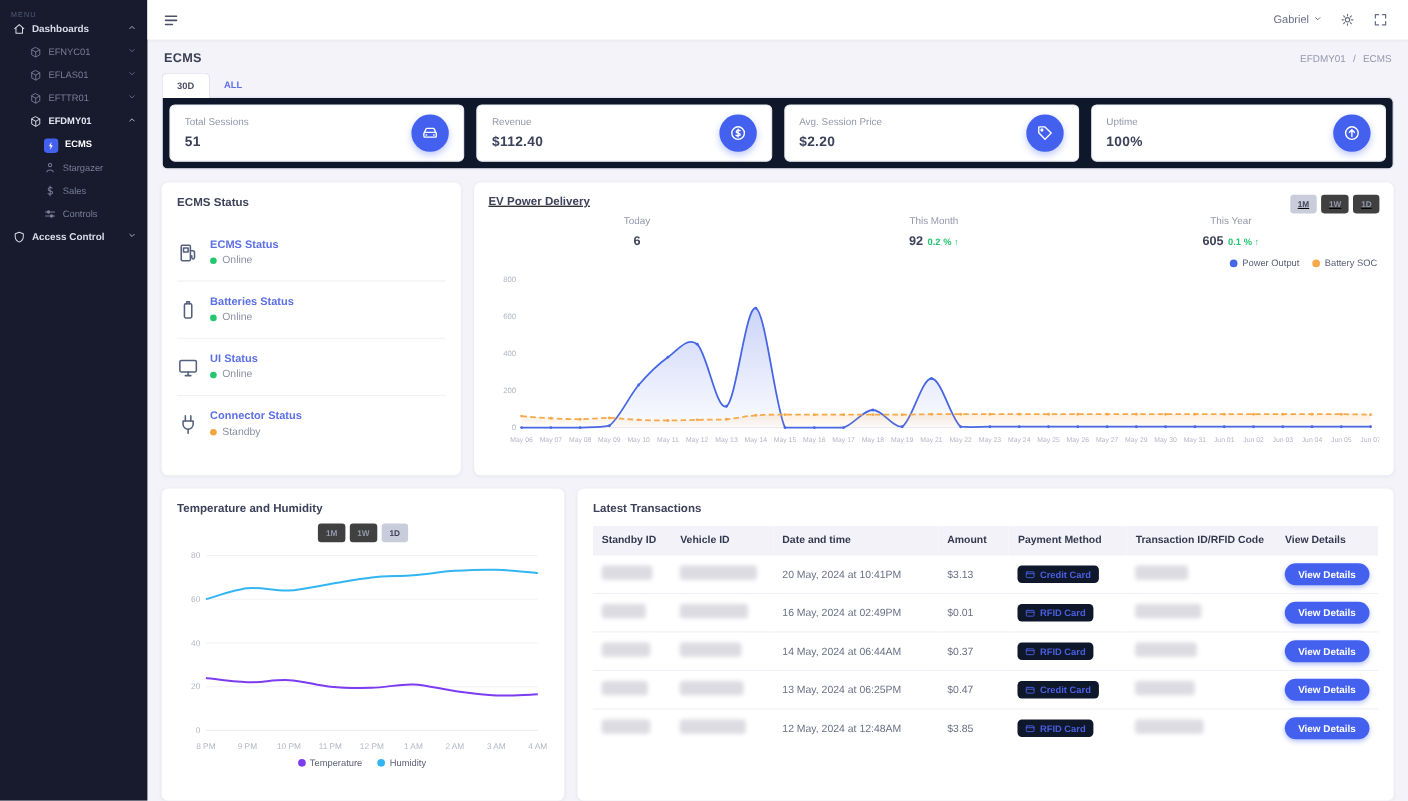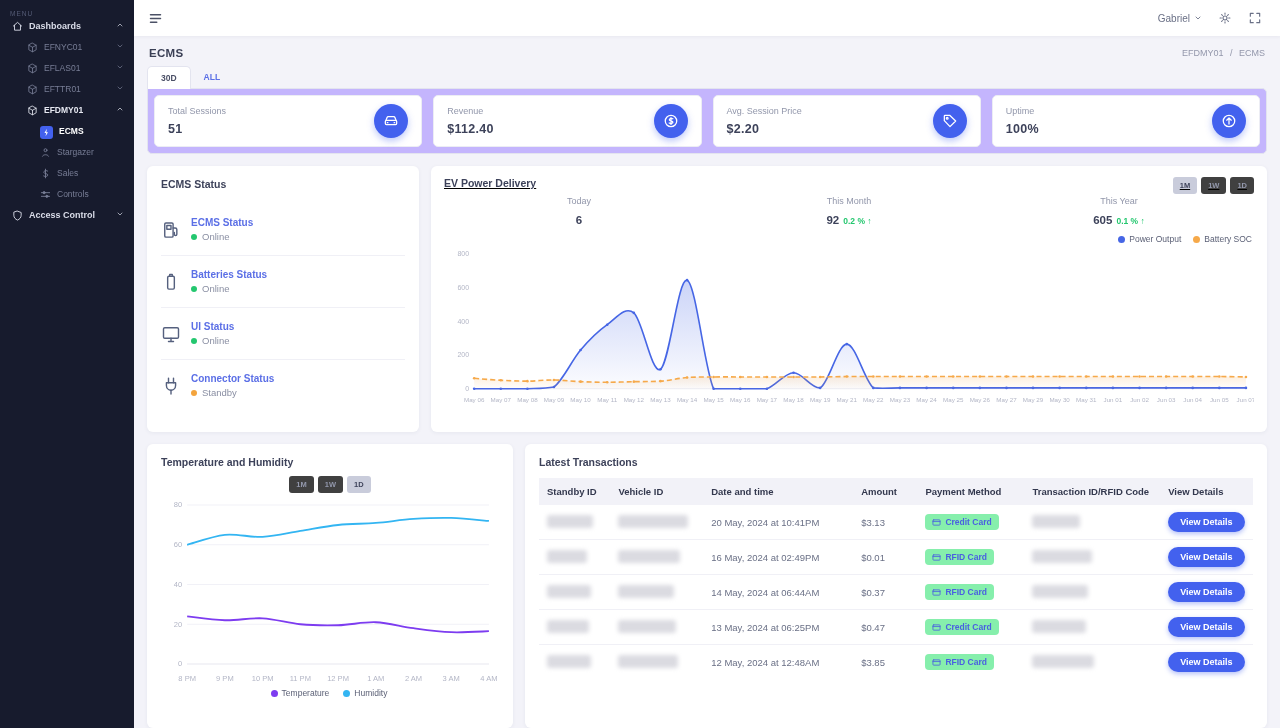--- a/index.html
+++ b/index.html
@@ -41,21 +41,21 @@
   .page-head { display:flex; justify-content:space-between; align-items:center; padding:4px 2px 7px 2px; }
   .page-title { font-size:11.5px; font-weight:bold; color:#3a3f55; letter-spacing:.3px; }
   .breadcrumb { font-size:9px; color:#9397ab; }
   .breadcrumb .sep { margin:0 4px; }
 
   .tabs { display:flex; align-items:flex-end; }
   .tab { padding:6px 13px; font-size:8.5px; font-weight:bold; border-radius:5px 5px 0 0; cursor:pointer; }
   .tab.on { background:#fff; border:1px solid #e3e4ef; border-bottom:none; color:#4a4f66; margin-bottom:-1px; z-index:2; }
   .tab.off { color:#5b6fe6; }
 
-  .kpi-wrap { background:#c4b5fd; border:1px solid #e3e4ef; border-radius:0 5px 5px 5px; padding:6px; display:flex; gap:11px; margin-bottom:12px; }
+  .kpi-wrap { background:#0f172a; border:1px solid #e3e4ef; border-radius:0 5px 5px 5px; padding:6px; display:flex; gap:11px; margin-bottom:12px; }
   .kpi-card { flex:1; background:#fff; border:1px solid #ecedf4; border-radius:5px; padding:9px 13px; display:flex; align-items:center; justify-content:space-between; height:52px; }
   .kpi-label { font-size:9px; color:#9297ab; margin-bottom:6px; }
   .kpi-value { font-size:12.5px; color:#3d425a; font-weight:bold; letter-spacing:.3px; }
   .kpi-ic { width:34px; height:34px; border-radius:50%; background:#4361ee; color:#fff; display:flex; align-items:center; justify-content:center; box-shadow:0 3px 7px rgba(67,97,238,.35); }
   .kpi-ic svg { width:16px; height:16px; }
 
   .row2 { display:flex; gap:12px; margin-bottom:12px; }
   .card { background:#fff; border-radius:6px; box-shadow:0 1px 4px rgba(40,45,80,.06); }
   .card-title { font-size:10.5px; font-weight:bold; color:#3d425a; }
 
@@ -90,21 +90,21 @@
   .temp-card { width:366px; padding:12px 14px; display:flex; flex-direction:column; }
   .temp-range { display:flex; justify-content:center; margin:8px 0 2px 0; }
   .temp-legend { display:flex; justify-content:center; gap:14px; margin-top:4px; }
 
   .tx-card { flex:1; padding:12px 14px; min-width:0; }
   .tx-table { width:100%; border-collapse:collapse; table-layout:fixed; margin-top:10px; }
   .tx-table th { background:#f2f2f8; font-size:9.5px; font-weight:bold; color:#33384e; text-align:left; padding:8px 8px; white-space:nowrap; overflow:hidden; }
   .tx-table td { font-size:9.5px; color:#6a7086; padding:7px 8px; border-top:1px solid #f0f0f6; white-space:nowrap; overflow:hidden; }
   .tx-table tr:first-child td { border-top:none; }
   .pill { display:inline-block; height:13px; border-radius:3px; background:#dbdbe1; filter:blur(2px); }
-  .pay-badge { display:inline-flex; align-items:center; gap:4px; background:#86efac; color:#4a5fe0; font-size:8.5px; font-weight:bold; padding:3px 7px; border-radius:4px; }
+  .pay-badge { display:inline-flex; align-items:center; gap:4px; background:#0f172a; color:#4a5fe0; font-size:8.5px; font-weight:bold; padding:3px 7px; border-radius:4px; }
   .pay-badge svg { width:9px; height:9px; }
   .vd-btn { background:#4361ee; color:#fff; border:none; font-size:9px; font-weight:bold; padding:5px 12px; border-radius:13px; cursor:pointer; box-shadow:0 2px 5px rgba(67,97,238,.4); font-family:"Liberation Sans", sans-serif; }
 </style>
 </head>
 <body>
 
 <div class="sidebar">
   <div class="menu-label">MENU</div>
   <div id="sidebar-menu">
       <div class="side-item lvl1">

